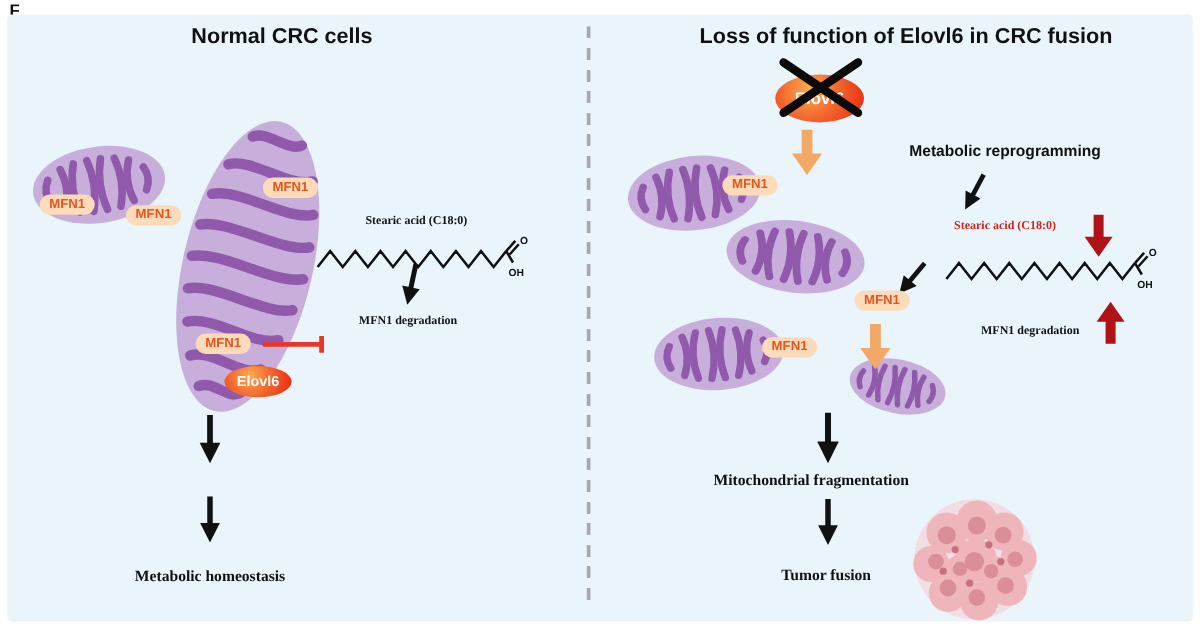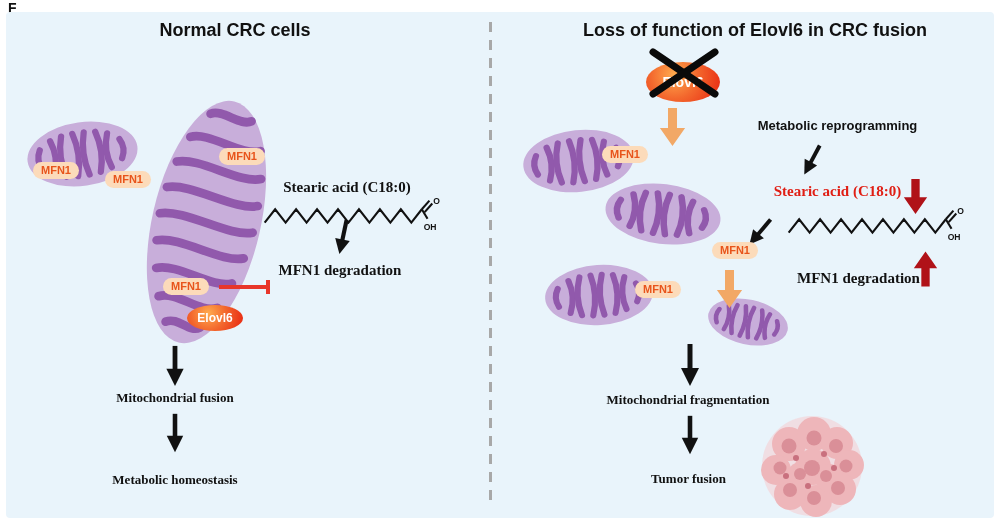--- a/index.html
+++ b/index.html
@@ -5,21 +5,21 @@
   html,body{margin:0;padding:0;background:#fff;}
   .canvas{position:relative;width:1000px;height:526px;background:#fff;font-family:"Liberation Sans",sans-serif;overflow:hidden;}
   .bg{position:absolute;left:6px;top:12px;width:988px;height:506px;background:#e9f4fb;border-radius:4px;}
   .fig-label{position:absolute;left:8px;top:0px;font-weight:bold;font-size:14px;color:#111;}
   .divider{position:absolute;left:489px;top:22px;width:3px;height:486px;
     background:repeating-linear-gradient(to bottom,#a8a8a8 0 10px,transparent 10px 18px);}
   .abs{position:absolute;}
   .title{position:absolute;font-weight:bold;font-size:18px;color:#111;text-align:center;}
   .lbl{position:absolute;font-weight:bold;color:#111;text-align:center;
     font-family:"Liberation Serif",serif;font-size:13px;white-space:nowrap;}
-  .lbl.small{font-size:15px;}
+  .lbl.small{font-size:10px;}
   .lbl.red{color:#e01e14;}
   .mfn1{position:absolute;font-size:11px;font-weight:bold;color:#e8541b;background:#fcdbba;
     border-radius:10px;padding:2px 8px;white-space:nowrap;line-height:13px;}
   .elovl6{position:absolute;display:flex;align-items:center;justify-content:center;
     color:#fff;font-weight:bold;border-radius:50%;
     background:radial-gradient(circle at 38% 32%, #ffab4e 0%, #f3672d 45%, #e7230f 100%);}
   .arrow-black{color:#111;}
   .arrow-orange{color:#f2a866;}
   .arrow-darkred{color:#b01218;}
 </style>
@@ -105,21 +105,20 @@
 
   <svg class="abs arrow-black" style="left:333px;top:218px;transform:rotate(12deg)" width="20" height="38" viewBox="0 0 22 46">
       <use href="#linearrow"></use>
     </svg>
 
   <div class="lbl small" style="left:250px;top:262px;width:180px">MFN1 degradation</div>
 
   <svg class="abs arrow-black" style="left:164px;top:344px" width="22" height="44" viewBox="0 0 22 46">
       <use href="#linearrow"></use>
     </svg>
-  <div class="lbl" style="left:75px;top:390px;width:200px">Mitochondrial fusion</div>
   <svg class="abs arrow-black" style="left:164px;top:412px" width="22" height="42" viewBox="0 0 22 46">
       <use href="#linearrow"></use>
     </svg>
   <div class="lbl" style="left:65px;top:472px;width:220px">Metabolic homeostasis</div>
 
   <div class="title" style="left:545px;top:20px;width:420px">Loss of function of Elovl6 in CRC fusion</div>
 
   <div class="elovl6" style="left:646px;top:62px;width:74px;height:40px;font-size:14px">Elovl6</div>
   <svg class="abs" style="left:645px;top:46px" width="78" height="54" viewBox="0 0 78 54">
     <line x1="8" y1="6" x2="70" y2="48" stroke="#0a0a0a" stroke-width="7" stroke-linecap="round"></line>
@@ -168,21 +167,21 @@
     </svg>
 
   <div class="lbl small" style="left:766px;top:270px;width:185px">MFN1 degradation</div>
   <svg class="abs arrow-darkred" style="left:913px;top:250px;transform:rotate(180deg)" width="25" height="38" viewBox="0 0 30 44">
       <use href="#blockarrow"></use>
     </svg>
 
   <svg class="abs arrow-black" style="left:679px;top:342px" width="22" height="46" viewBox="0 0 22 46">
       <use href="#linearrow"></use>
     </svg>
-  <div class="lbl" style="left:560px;top:392px;width:256px">Mitochondrial fragmentation</div>
+  <div class="lbl" style="left:548px;top:392px;width:256px">Mitochondrial fragmentation</div>
   <svg class="abs arrow-black" style="left:679px;top:414px" width="22" height="42" viewBox="0 0 22 46">
       <use href="#linearrow"></use>
     </svg>
   <div class="lbl" style="left:606px;top:471px;width:165px">Tumor fusion</div>
 
   <svg class="abs" style="left:756px;top:410px" width="112" height="108" viewBox="0 0 112 108">
     <circle cx="56" cy="56" r="50" fill="#f5ccd0" opacity="0.55"></circle>
     <g fill="#eeb6ba">
       <circle cx="33" cy="34" r="17"></circle>
         <circle cx="58" cy="24" r="17"></circle>

